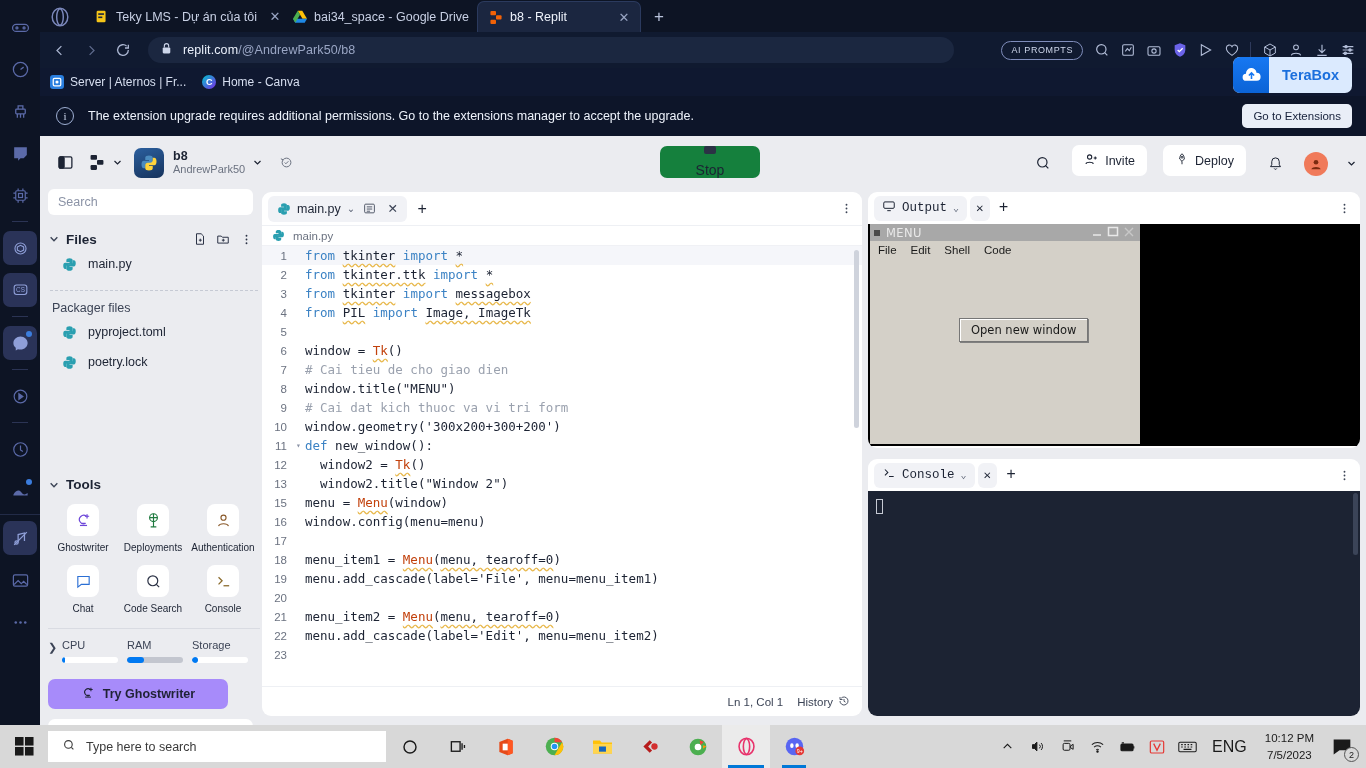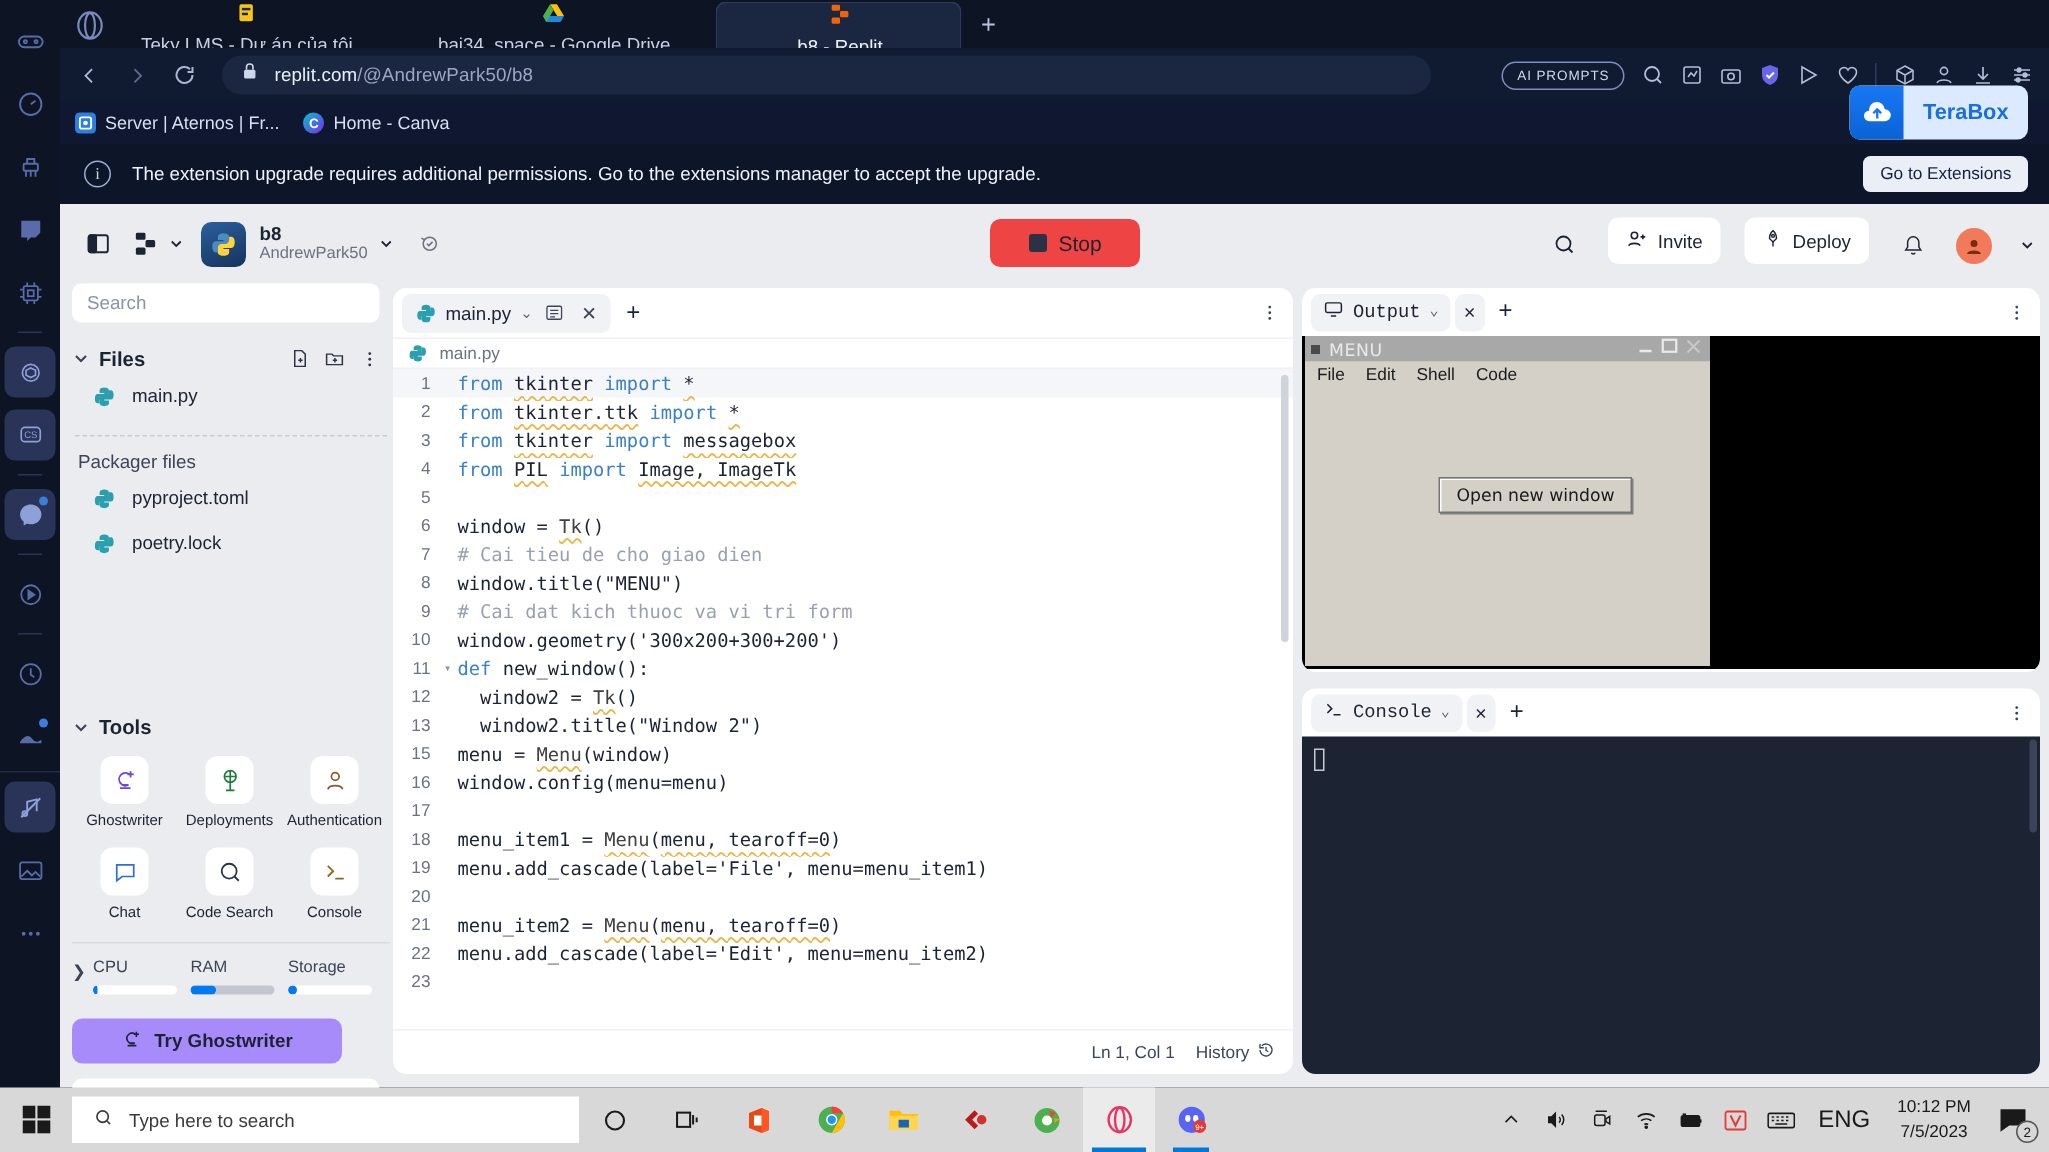--- a/index.html
+++ b/index.html
@@ -30,21 +30,21 @@
 
   
   .tabstrip { position:absolute; left:40px; top:0; width:1326px; height:32px; background:#0d1424; }
   .opera-logo {
     position:absolute; left:6px; top:4px; width:28px; height:26px;
     display:flex; align-items:center; justify-content:center; color:#7b88bb;
   }
   .tab {
     position:absolute; top:1px; height:31px; display:flex; align-items:center;
     gap:7px; padding:0 8px 0 10px; font-size:12.5px; color:#c8d0e4;
-    border-radius:7px 7px 0 0; white-space:nowrap;flex-direction:column;
+    border-radius:7px 7px 0 0; white-space:nowrap;
   }
   .tab.active { background:#1b2640; color:#eef2fb; border:1px solid #2b3a5e; border-bottom:none; }
   .tab .fav { width:15px; height:15px; flex:none; display:flex; align-items:center; justify-content:center; }
   .tab .tclose { width:16px; height:16px; display:flex;align-items:center;justify-content:center; color:#98a4c2; font-size:13px; flex:none; margin-left:3px;}
   .newtab { position:absolute; top:6px; width:22px; height:22px; display:flex;align-items:center;justify-content:center; color:#b9c3dc; font-size:17px;}
 
   .navbar { position:absolute; left:40px; top:32px; width:1326px; height:36px; background:#101a30; display:flex; align-items:center; }
   .nav-btn { width:26px;height:26px; margin-left:6px; display:flex;align-items:center;justify-content:center;color:#aab5d0; }
   .nav-btn.dim { color:#5e6a8c; }
   .urlbar {
@@ -93,23 +93,23 @@
   .rtop { position:absolute; left:0; top:0; width:100%; height:53px; display:flex; align-items:center; }
   .rt-ico { width:26px;height:26px; display:flex;align-items:center;justify-content:center; color:#1c2333; }
   .proj-badge {
     width:30px;height:30px;border-radius:7px;
     background:linear-gradient(160deg,#2b5f9e,#16335c);
     display:flex;align-items:center;justify-content:center;
   }
   .proj-name { font-size:12.5px; color:#1c2333; font-weight:600; line-height:1.15;}
   .proj-owner { font-size:11px; color:#6b7280; line-height:1.2;}
   .stop-btn {
-    position:absolute; left:620px; top:10px; width:100px; height:32px; background:#ef4444;
+    position:absolute; left:620px; top:10px; width:100px; height:32px; background:#15803d;
     border-radius:7px; display:flex;align-items:center;justify-content:center; gap:8px;
-    font-size:14px; color:#1c2333;
+    font-size:14px; color:#1c2333;flex-direction:column;
   }
   .stop-sq { width:12px;height:12px;background:#2b3245;border-radius:2px;}
   .rt-right { position:absolute; right:8px; top:9px; display:flex; align-items:flex-end; gap:16px;}
   .pillbtn {
     height:31px; background:#fff; border-radius:7px; display:flex;align-items:center;
     gap:6px; padding:0 12px; font-size:12.5px; color:#1c2333;
   }
   .avatar { width:24px;height:24px;border-radius:50%;background:#f07a5a; display:flex;align-items:center;justify-content:center;}
 
   
@@ -162,21 +162,21 @@
   .ebreadcrumb { height:20px; display:flex; align-items:center; gap:8px; padding-left:10px; font-size:11.5px; color:#6b7280; border-bottom:1px solid #f0f1f5;}
   .ebreadcrumb .ic { width:13px;height:13px;}
 
   .codearea { position:relative; height:441px; overflow:hidden; background:#fff; }
   .codeline { display:flex; height:19px; align-items:center; font-family:"DejaVu Sans Mono", monospace; font-size:12.5px; }
   .codeline.hl { background:#f5f6fa; }
   .lnum { width:34px; text-align:right; padding-right:9px; color:#6b7280; font-size:11.5px; flex:none; font-family:"Liberation Sans",sans-serif;}
   .fold { width:9px; color:#8b93a6; font-size:8px; flex:none; }
   .ccode { white-space:pre; color:#1c2333; }
   .kw { color:#3b82c4; }
-  .cls { color:#404040; text-decoration: underline wavy #e8b84b; text-underline-offset:3px;}
+  .cls { color:#c2410c; text-decoration: underline wavy #e8b84b; text-underline-offset:3px;}
   .cmt { color:#9aa1ae; }
   .sqg { text-decoration: underline wavy #e8b84b; text-underline-offset:3px;}
   .vscroll { position:absolute; right:3px; top:4px; width:5px; height:178px; background:#cfd3dc; border-radius:3px;}
 
   .estatus { position:absolute; bottom:0; left:0; width:100%; height:30px; border-top:1px solid #eef0f4; display:flex;align-items:center;justify-content:flex-end; gap:14px; padding-right:12px; font-size:11.5px; color:#3c4456;}
   .estatus .hist { display:flex;align-items:center;gap:5px;}
 
   
   .opane { position:absolute; left:828px; top:56px; width:492px; height:256px; background:#fff; border-radius:9px; overflow:hidden;}
   .ptabs { height:32px; display:flex;align-items:center; padding:4px 6px; gap:3px;font-family:Liberation Mono, monospace;}

